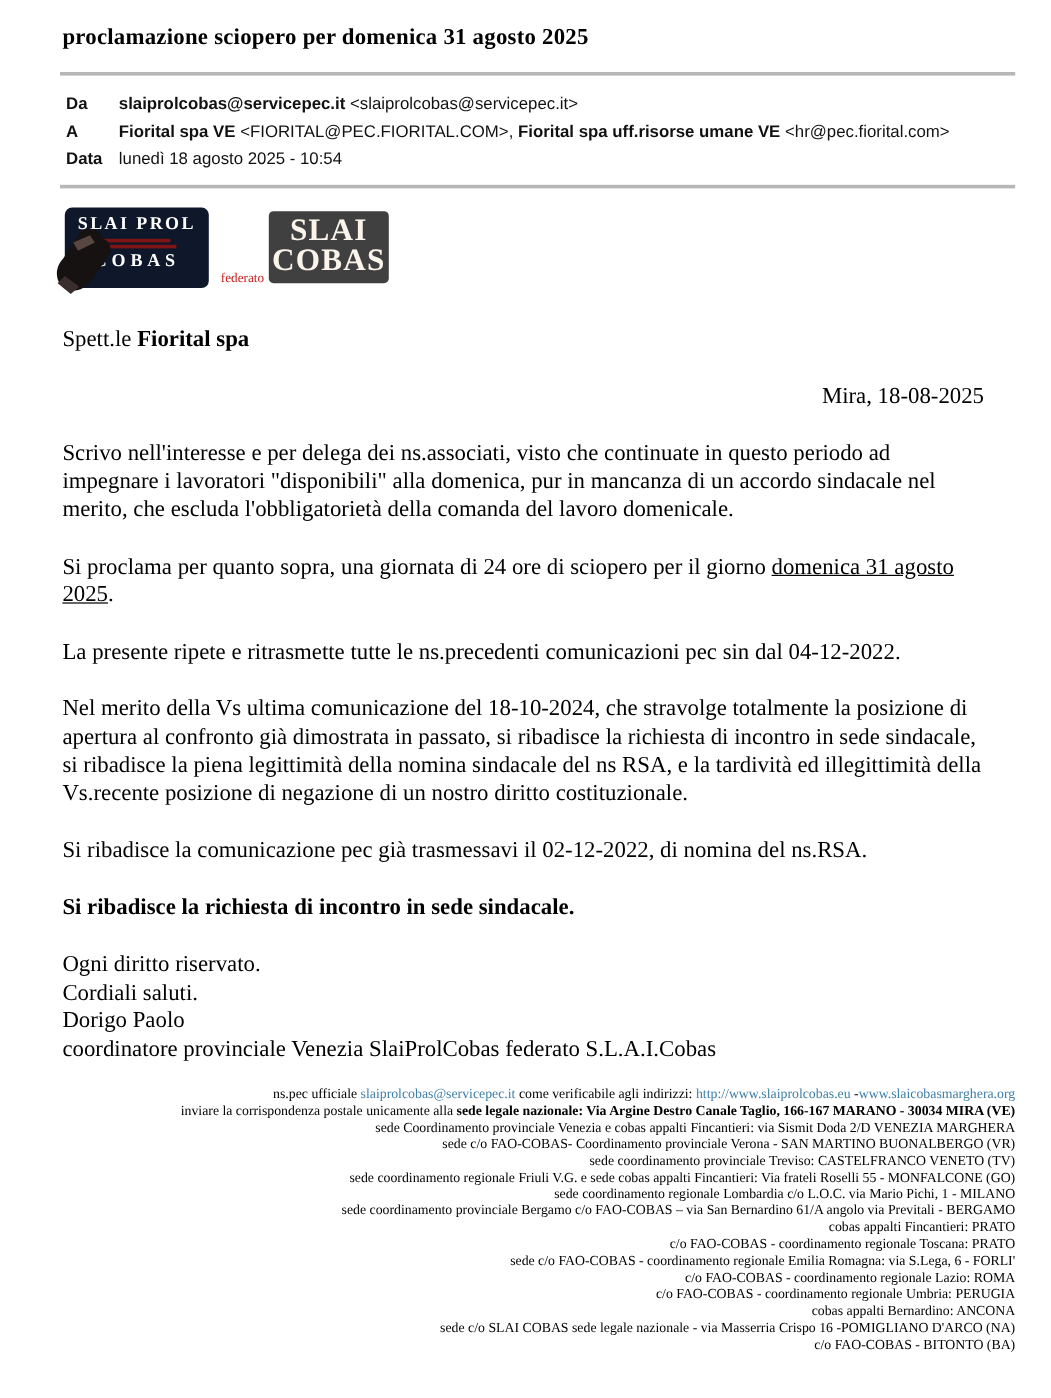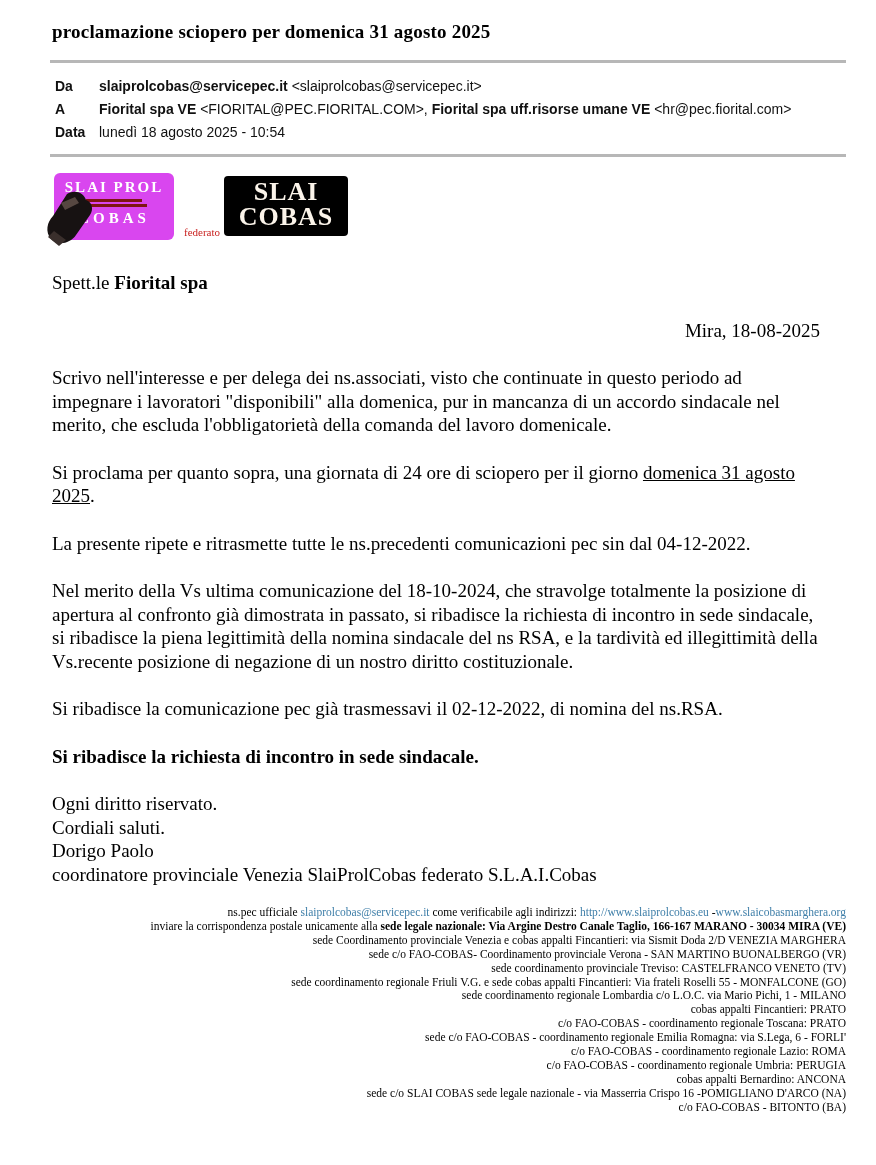--- a/index.html
+++ b/index.html
@@ -19,31 +19,31 @@
   .rule.bottom { margin: 10px 0 0 -2px; }
 
   
   .headers { font-family: "Liberation Sans", sans-serif; font-size: 14px; line-height: 23px; color: #111; margin-left: 3px; }
   .hrow { display: grid; grid-template-columns: 44px 1fr; }
   .hlabel { font-weight: bold; }
   .hval b { font-weight: bold; }
 
   
   .logos { display: flex; align-items: flex-start; margin: 16px 0 0 2px; height: 76px; }
-  .logo1 { position: relative; width: 120px; height: 67px; background: #d946ef; border-radius: 6px;
+  .logo1 { position: relative; width: 120px; height: 67px; background: #0f172a; border-radius: 6px;
            text-align: center; color: #fff; padding-top: 7px; }
   .logo1 .l1 { font-family: "Liberation Serif", serif; font-weight: bold; font-size: 15px; line-height: 15px; letter-spacing: 2px; }
   .logo1 .bars { margin: 4px auto 3px; }
   .logo1 .bars i { display: block; height: 3px; background: #7e1414; margin: 2px auto; }
   .logo1 .bars i:first-child { width: 56px; }
   .logo1 .bars i:last-child { width: 66px; }
   .logo1 .l2 { font-family: "Liberation Serif", serif; font-weight: bold; font-size: 15px; line-height: 16px; letter-spacing: 4px; }
   .fist { position: absolute; left: -9px; bottom: -11px; }
   .federato { align-self: flex-end; font-size: 11px; line-height: 9px; color: #c9211f; margin: 0 4px 12px 10px; }
-  .logo2 { width: 124px; height: 60px; background: #000000; border-radius: 4px; color: #fbf4ea;
+  .logo2 { width: 100px; height: 60px; background: #404040; border-radius: 4px; color: #fbf4ea;
            text-align: center; padding-top: 3px; margin-top: 3px; }
   .logo2 div { font-family: "Liberation Serif", serif; font-weight: bold; font-size: 26px; line-height: 25px; letter-spacing: 1px; }
 
   
   .letter { margin: 22px 26px 0 0; font-size: 19px; line-height: 23.5px; }
   .letter p { margin: 0 0 24px 0; }
   .salutation { margin: 0; }
   .place-date { text-align: right; margin: 0 0 24px 0; }
   .uline { text-decoration: underline; }
   .boldp { font-weight: bold; }
@@ -129,20 +129,21 @@
 
   <div class="footer">
     <div><span>ns.pec ufficiale </span><a>slaiprolcobas@servicepec.it</a><span> come verificabile agli indirizzi: </span><a>http://www.slaiprolcobas.eu</a><span> -</span><a>www.slaicobasmarghera.org</a></div>
     <div><span>inviare la corrispondenza postale unicamente alla </span><span class="bold">sede legale nazionale: Via Argine Destro Canale Taglio, 166-167 MARANO - 30034 MIRA (VE)</span></div>
     <div id="footer-lines">
         <div class="footer-line">sede Coordinamento provinciale Venezia e cobas appalti Fincantieri: via Sismit Doda 2/D VENEZIA MARGHERA</div>
         <div class="footer-line">sede c/o FAO-COBAS- Coordinamento provinciale Verona - SAN MARTINO BUONALBERGO (VR)</div>
         <div class="footer-line">sede coordinamento provinciale Treviso: CASTELFRANCO VENETO (TV)</div>
         <div class="footer-line">sede coordinamento regionale Friuli V.G. e sede cobas appalti Fincantieri: Via frateli Roselli 55 - MONFALCONE (GO)</div>
         <div class="footer-line">sede coordinamento regionale Lombardia c/o L.O.C. via Mario Pichi, 1 - MILANO</div>
+        <div class="footer-line">sede coordinamento provinciale Bergamo  c/o FAO-COBAS – via  San Bernardino 61/A angolo via Previtali - BERGAMO</div>
         <div class="footer-line">cobas appalti Fincantieri: PRATO</div>
         <div class="footer-line">c/o FAO-COBAS - coordinamento regionale Toscana: PRATO</div>
         <div class="footer-line">sede c/o FAO-COBAS - coordinamento regionale Emilia Romagna: via S.Lega, 6 - FORLI'</div>
         <div class="footer-line">c/o FAO-COBAS - coordinamento regionale Lazio: ROMA</div>
         <div class="footer-line">c/o FAO-COBAS - coordinamento regionale Umbria: PERUGIA</div>
         <div class="footer-line">cobas appalti Bernardino: ANCONA</div>
         <div class="footer-line">sede c/o SLAI COBAS sede legale nazionale - via Masserria Crispo 16 -POMIGLIANO D'ARCO (NA)</div>
         <div class="footer-line">c/o FAO-COBAS - BITONTO (BA)</div>
       </div>
   </div>

